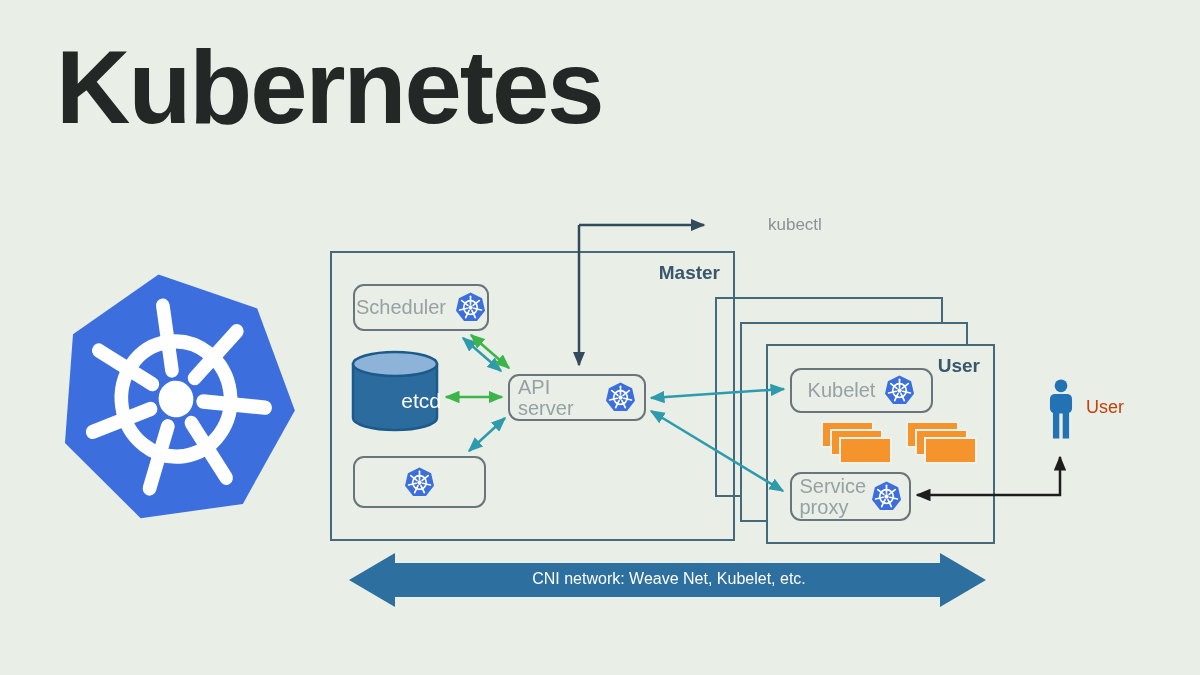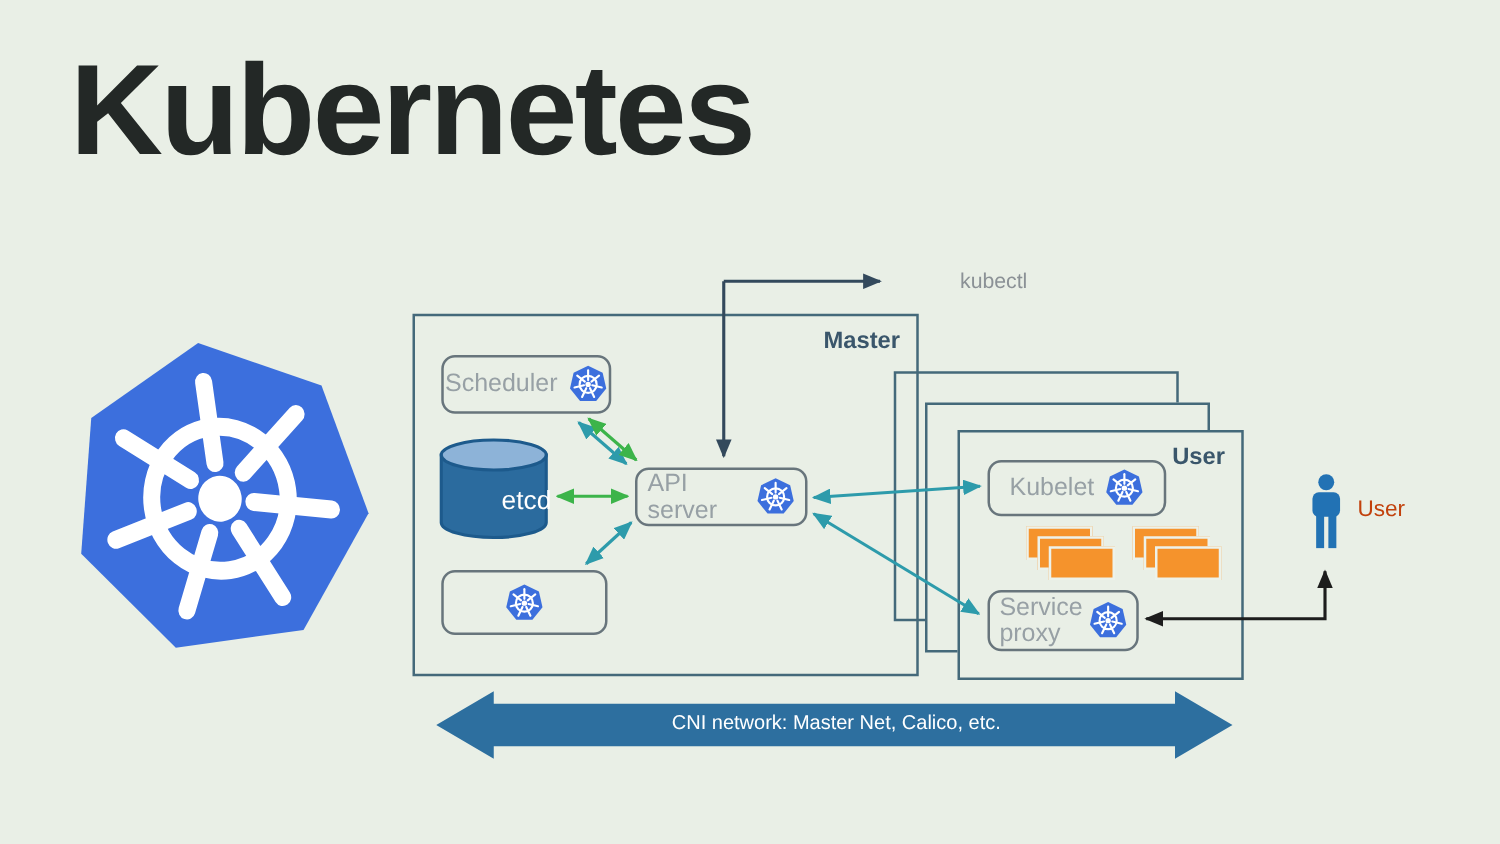--- a/index.html
+++ b/index.html
@@ -189,21 +189,21 @@
     </svg>
 </div>
 
 <svg id="user-figure" class="abs" viewBox="0 0 40 80">
     <use href="#person"></use>
   </svg>
 <div id="user-label" class="abs">User</div>
 
 <div id="kubectl-label" class="abs">kubectl</div>
 
-<div id="cni-label" class="abs">CNI network: Master Net, Calico, etc.</div>
+<div id="cni-label" class="abs">CNI network: Weave Net, Kubelet, etc.</div>
 
 <svg id="overlay" class="abs" viewBox="0 0 1200 675">
   <defs>
     <marker id="m-dark" viewBox="0 0 6 5" refX="5.4" refY="2.5" markerWidth="6" markerHeight="5" orient="auto-start-reverse">
       <path d="M0,0 L6,2.5 L0,5 Z" fill="#33495c"></path>
     </marker>
     <marker id="m-teal" viewBox="0 0 6 5" refX="5.4" refY="2.5" markerWidth="6" markerHeight="5" orient="auto-start-reverse">
       <path d="M0,0 L6,2.5 L0,5 Z" fill="#2d9bab"></path>
     </marker>
     <marker id="m-green" viewBox="0 0 6 5" refX="5.4" refY="2.5" markerWidth="6" markerHeight="5" orient="auto-start-reverse">

